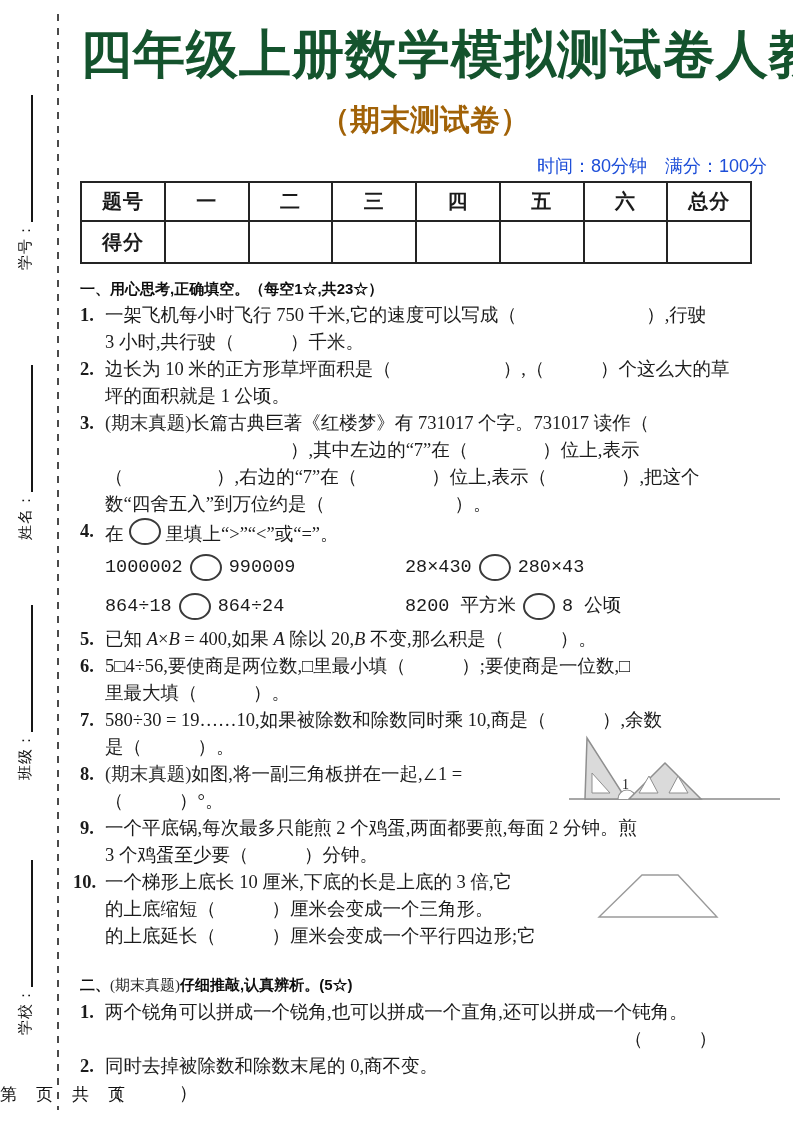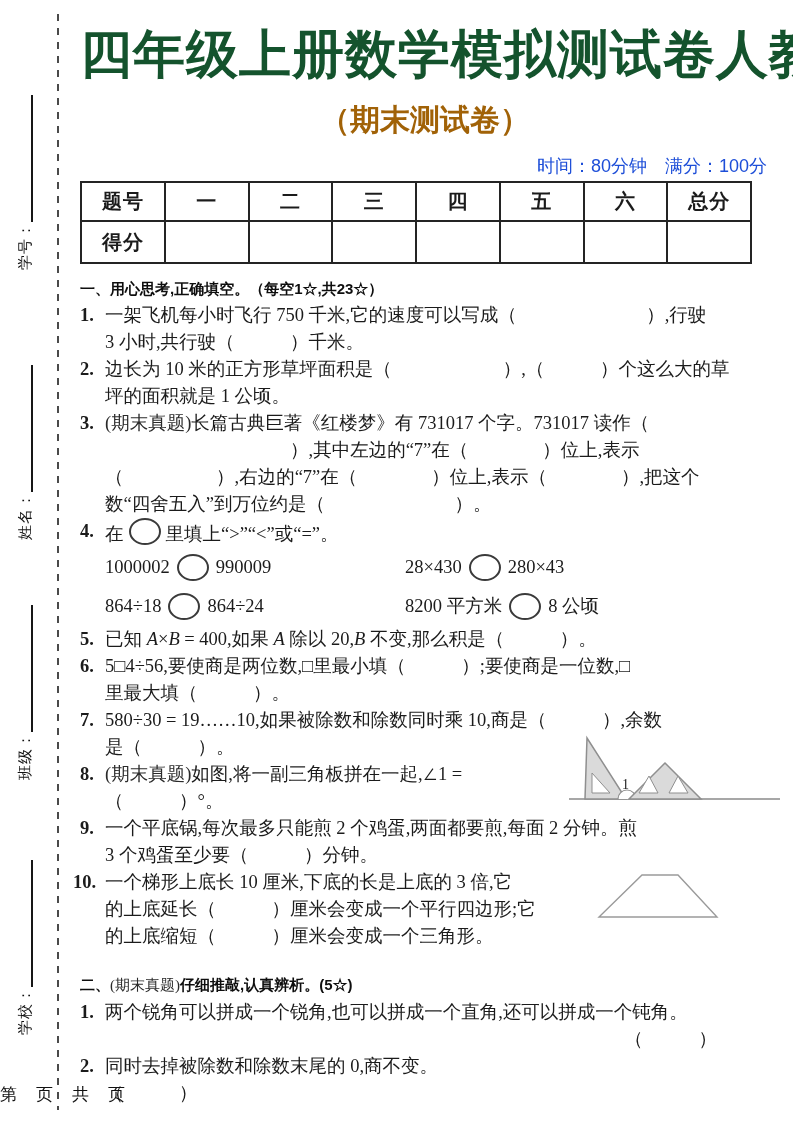--- a/index.html
+++ b/index.html
@@ -53,21 +53,21 @@
   .s2 { margin-top:21px; }
   .q { display:flex; font-size:18.5px; line-height:27px; position:relative; }
   .qnum { flex:0 0 25px; font-weight:bold; white-space:nowrap; }
   .qnum.wide { flex-basis:32px; margin-left:-7px; }
   .qbody { flex:1; min-width:0; }
   .qline { white-space:pre; }
   .tag { color:#2a2a2a; }
   .mvar { font-style:italic; }
 
   
-  .cmp-grid { display:grid; grid-template-columns:300px 1fr; }
+  .cmp-grid { display:grid; grid-template-columns:300px 1fr;font-family:Liberation Mono, monospace; }
   .cmp { display:flex; align-items:center; height:39px; white-space:pre; }
   .circle {
     display:inline-block; width:28px; height:23px; border:2px solid #3a3a3a;
     border-radius:50%; margin:0 7px; vertical-align:-5px; flex:0 0 auto;
   }
   .circle.inline { margin:0 5px; }
 
   
   .fig8 { position:absolute; right:-14px; top:-28px; }
   .fig10 { position:absolute; right:46px; top:2px; }
@@ -229,22 +229,22 @@
       <div class="qbody">
         <div class="qline">一个平底锅,每次最多只能煎 2 个鸡蛋,两面都要煎,每面 2 分钟。煎</div>
         <div class="qline">3 个鸡蛋至少要（　　　）分钟。</div>
       </div>
     </div>
 
     <div class="q">
       <span class="qnum wide">10.</span>
       <div class="qbody">
         <div class="qline">一个梯形上底长 10 厘米,下底的长是上底的 3 倍,它</div>
+        <div class="qline">的上底缩短（　　　）厘米会变成一个三角形。</div>
         <div class="qline">的上底延长（　　　）厘米会变成一个平行四边形;它</div>
-        <div class="qline">的上底缩短（　　　）厘米会变成一个三角形。</div>
       </div>
       <svg class="fig10" width="128" height="50" viewBox="0 0 128 50">
         <polygon points="46,4 82,4 121,46 3,46" fill="none" stroke="#9a9a9a" stroke-width="1.4"></polygon>
       </svg>
     </div>
 
     <div class="sec-heading s2"><span>二、</span><span class="tag" style="font-weight:normal; font-family:'Liberation Serif',serif;">(期末真题)</span><span>仔细推敲,认真辨析。(5☆)</span></div>
 
     <div class="q">
       <span class="qnum">1.</span>

